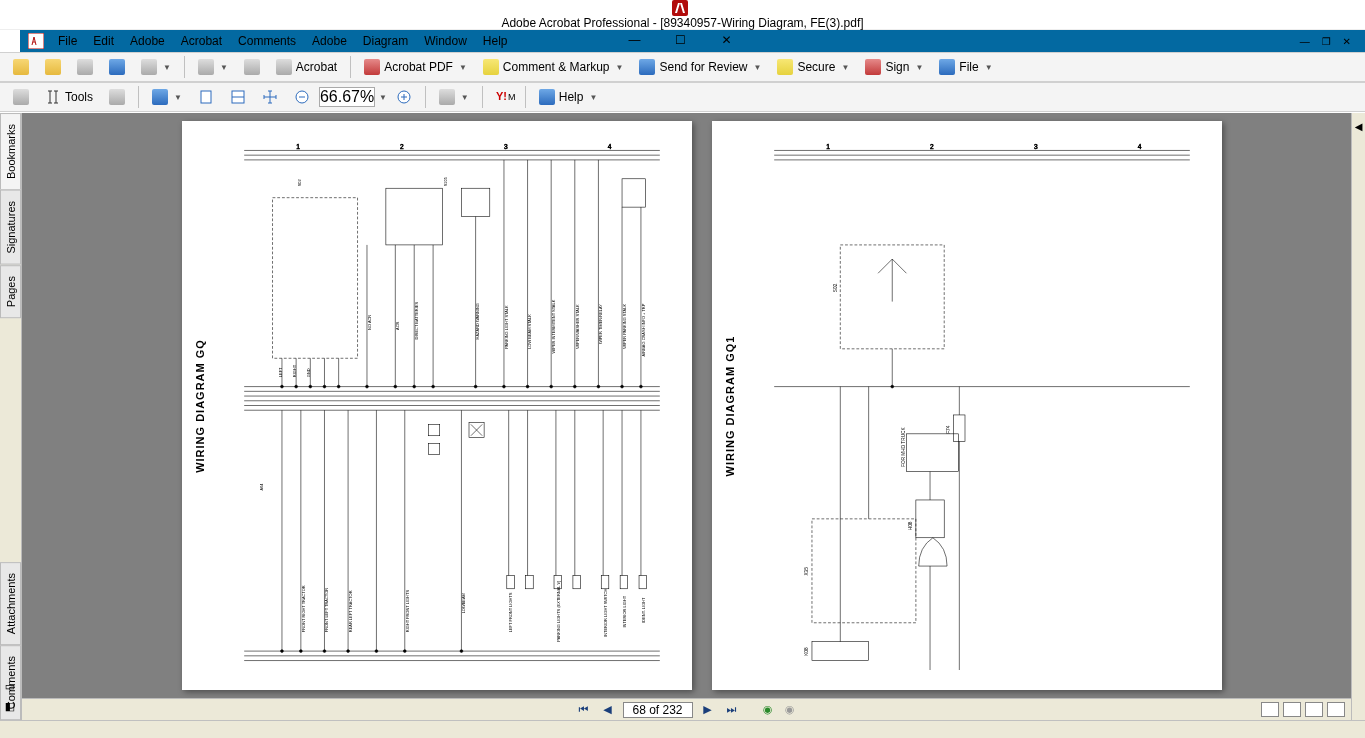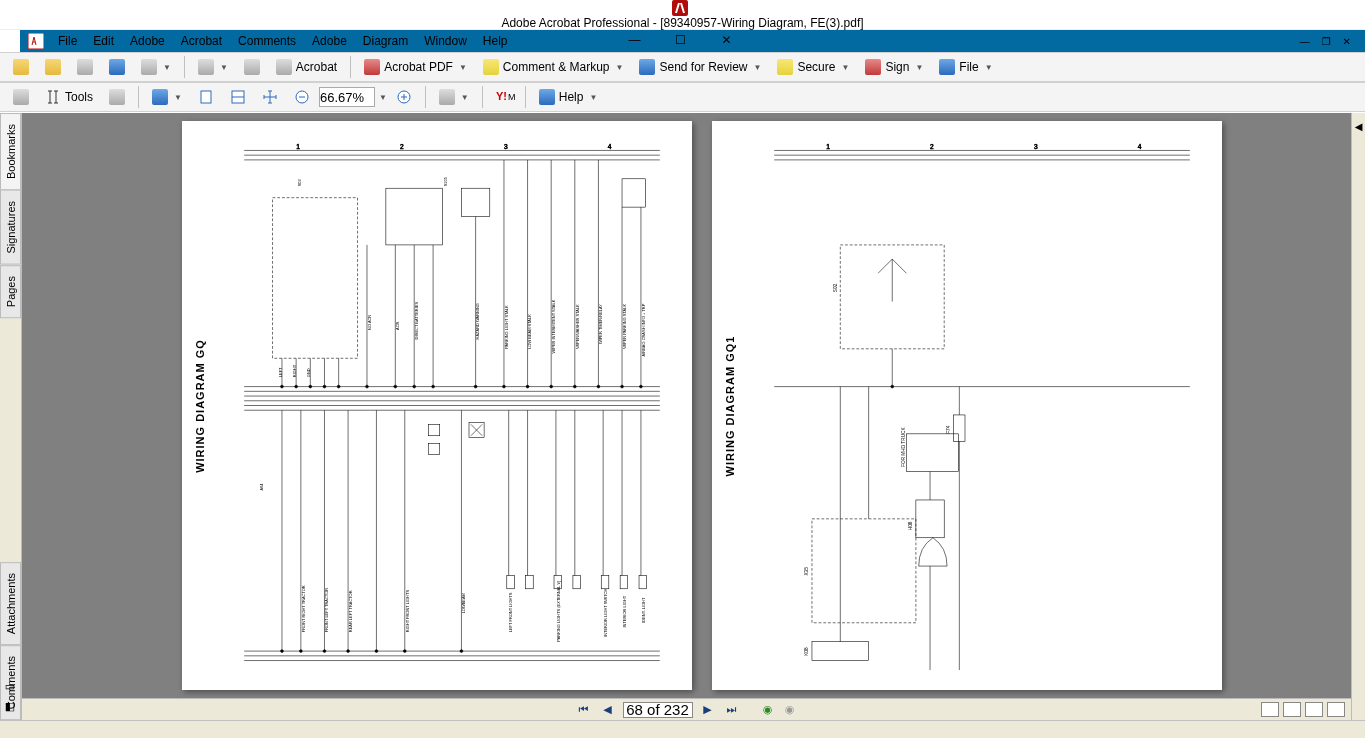--- a/index.html
+++ b/index.html
@@ -18,21 +18,21 @@
 .menubar .menu-item { padding: 2px 8px; font-size: 12px; color: #000; cursor: default; }
 .menubar .window-controls-sm { margin-left: auto; display: flex; gap: 4px; padding-right: 6px; }
 .menubar .window-controls-sm span { font-size: 10px; cursor: default; padding: 0 4px; }
 
 
 .toolbar { height: 30px; display: flex; align-items: center; padding: 2px 6px; background: #f4f4f4; border-top: 1px solid #d0d0d0; border-bottom: 1px solid #d0d0d0; gap: 2px; }
 .tb-btn { display: flex; align-items: center; gap: 4px; padding: 3px 6px; font-size: 12px; border: 1px solid transparent; border-radius: 2px; cursor: default; background: transparent; }
 .tb-icon { width: 16px; height: 16px; display: inline-block; }
 .tb-sep { width: 1px; height: 22px; background: #c0c0c0; margin: 0 4px; }
 .tb-dd { font-size: 8px; margin-left: 2px; color: #555; }
-.zoom-input { width: 56px; height: 20px; font-size: 13px; border: 1px solid #aaa; background: #fff; }
+.zoom-input { width: 56px; height: 20px; font-size: 16px; text-align: center; border: 1px solid #aaa; background: #fff; }
 
 
 
 
 .side-tabs { position: absolute; left: 0; top: 113px; bottom: 18px; width: 22px; background: #ece9d8; border-right: 1px solid #bbb; display: flex; flex-direction: column; }
 .side-tab { writing-mode: vertical-rl; transform: rotate(180deg); font-size: 11px; padding: 10px 2px; border: 1px solid #bbb; background: #f4f4f4; margin-bottom: 0; cursor: default; display: flex; align-items: center; gap: 4px; }
 .side-tab.inactive { background: #e8e8e8; }
 .side-panel-icons { position: absolute; bottom: 4px; left: 2px; display: flex; flex-direction: column; gap: 4px; }
 .side-panel-icons span { width: 16px; height: 16px; font-size: 11px; text-align: center; }
 
@@ -44,21 +44,21 @@
 .pages-wrap { display: flex; gap: 20px; padding: 8px 0 8px 160px; height: calc(100% - 22px); }
 .page { background: #fff; box-shadow: 2px 2px 6px rgba(0,0,0,0.4); width: 510px; height: 100%; position: relative; overflow: hidden; padding: 30px 40px; }
 .page-title-v { position: absolute; left: 18px; top: 50%; transform: translate(-50%, -50%) rotate(-90deg); transform-origin: center; font-size: 11px; font-weight: 600; letter-spacing: 1px; white-space: nowrap; }
 .diagram { position: absolute; left: 50px; right: 20px; top: 20px; bottom: 20px; }
 .diagram svg { width: 100%; height: 100%; }
 
 
 .nav-bar { position: absolute; left: 0; right: 0; bottom: 0; height: 22px; background: #ece9d8; border-top: 1px solid #bbb; display: flex; align-items: center; }
 .nav-center { position: absolute; left: 50%; transform: translateX(-50%); display: flex; align-items: center; gap: 6px; }
 .nav-btn { width: 18px; height: 18px; display: flex; align-items: center; justify-content: center; font-size: 11px; color: #1a3e7a; cursor: default; border: 1px solid transparent; }
-.page-input { width: 70px; height: 16px; text-align: center; font-size: 15px; border: 1px solid #888; background: #fff; }
+.page-input { width: 70px; height: 16px; text-align: center; font-size: 12px; border: 1px solid #888; background: #fff; }
 .nav-history { display: flex; gap: 4px; margin-left: 12px; }
 .nav-history .nav-btn.back { color: #2a8a2a; }
 .nav-history .nav-btn.fwd { color: #999; }
 .view-modes { position: absolute; right: 6px; display: flex; gap: 4px; }
 .view-modes .vm-btn { width: 18px; height: 15px; border: 1px solid #888; background: #fff; cursor: default; position: relative; }
 
 
 .statusbar { position: absolute; left: 0; right: 0; bottom: 0; height: 18px; background: #ece9d8; border-top: 1px solid #c0c0c0; }
 
 

